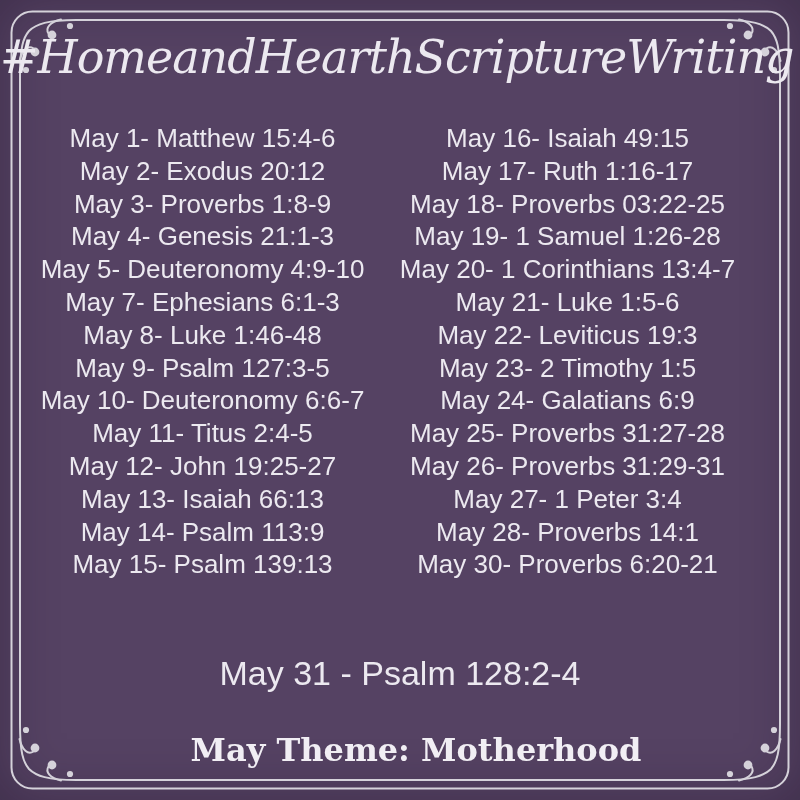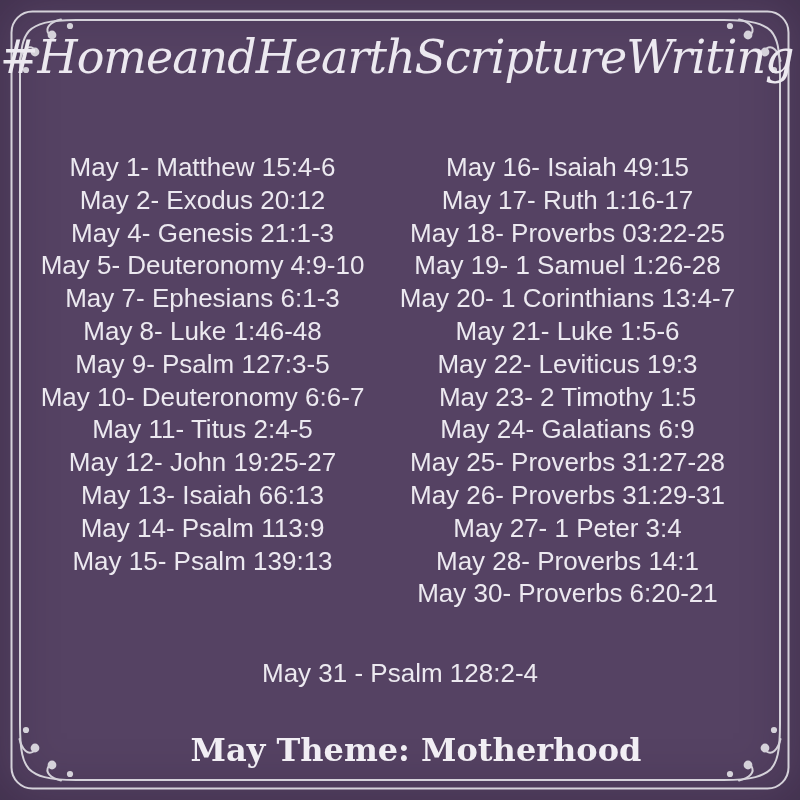--- a/index.html
+++ b/index.html
@@ -29,36 +29,36 @@
     font-family: "DejaVu Serif", serif;
     font-style: italic;
     font-size: 46px;
     letter-spacing: -1px;
     color: var(--text);
     white-space: nowrap;
   }
 
   .columns {
     position: absolute;
-    top: 151px; left: 20px; width: 730px;
+    top: 122px; left: 20px; width: 730px;
     display: flex;
   }
   .column { flex: 1; text-align: center; }
   .entry {
     font-size: 26px;
     line-height: 32.8px;
     color: var(--text);
     white-space: nowrap;
   }
 
   .final-entry {
     position: absolute;
     top: 657px; left: 0; width: 100%;
     text-align: center;
-    font-size: 26px;
+    font-size: 34px;
     line-height: 33px;
     color: var(--text);
   }
 
   .theme-line {
     position: absolute;
     top: 731px; left: 16px; width: 100%;
     text-align: center;
     font-family: "DejaVu Serif", serif;
     font-weight: bold;
@@ -136,20 +136,21 @@
   </g>
 </svg>
 
 <div class="page-title">#HomeandHearthScriptureWriting</div>
 
 <div class="columns">
   <div class="column">
 
   <div class="entry">May 1- Matthew 15:4-6</div>
       <div class="entry">May 2- Exodus 20:12</div>
+      <div class="entry">May 3- Proverbs 1:8-9</div>
       <div class="entry">May 4- Genesis 21:1-3</div>
       <div class="entry">May 5- Deuteronomy 4:9-10</div>
       <div class="entry">May 7- Ephesians 6:1-3</div>
       <div class="entry">May 8- Luke 1:46-48</div>
       <div class="entry">May 9- Psalm 127:3-5</div>
       <div class="entry">May 10- Deuteronomy 6:6-7</div>
       <div class="entry">May 11- Titus 2:4-5</div>
       <div class="entry">May 12- John 19:25-27</div>
       <div class="entry">May 13- Isaiah 66:13</div>
       <div class="entry">May 14- Psalm 113:9</div>

